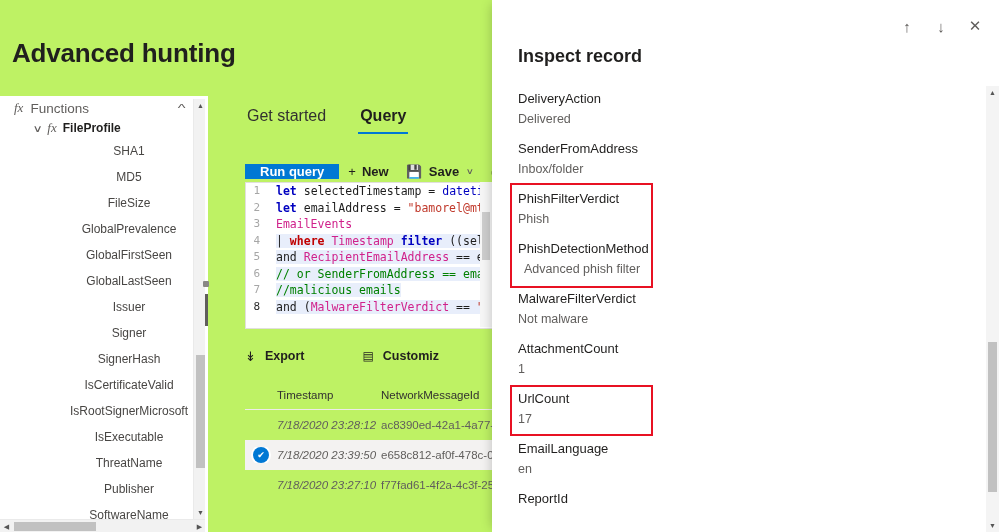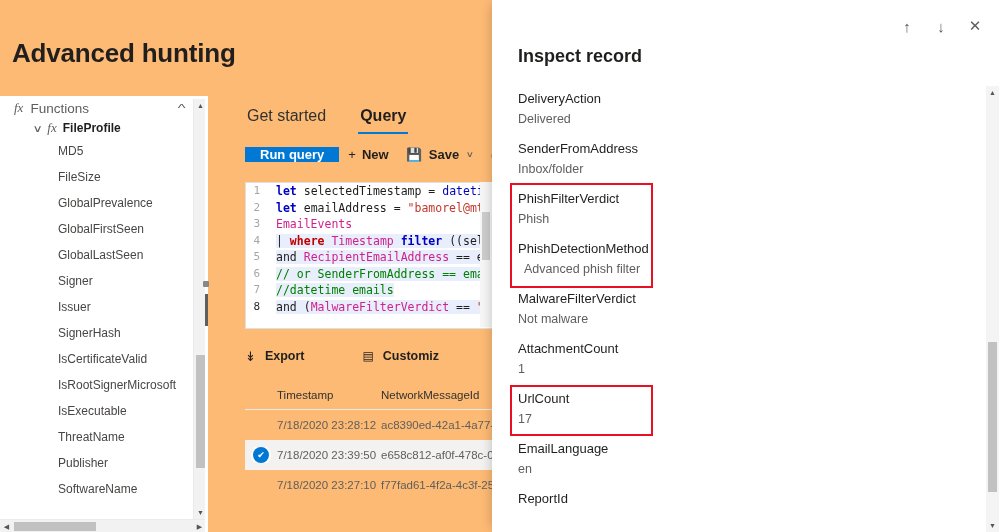--- a/index.html
+++ b/index.html
@@ -16,40 +16,41 @@
     font-family: "Liberation Sans", sans-serif;
     color: #323130;
     -webkit-font-smoothing: antialiased;
   }
 
   
   #left-region {
     position: absolute;
     left: 0; top: 0;
     width: 492px; height: 532px;
-    background: #fdba74;
+    background: #bef264;
     overflow: hidden;
   }
 
   #page-title {
     position: absolute;
     left: 12px; top: 38px;
     font-size: 26px;
     font-weight: bold;
     letter-spacing: -0.2px;
     color: #201f1e;
     white-space: nowrap;
   }
 
   
   #schema-pane {
     position: absolute;
     left: 0; top: 96px;
     width: 206px; height: 436px;
     background: #ffffff;
+    text-align: center;
   }
   .fx-glyph {
     font-family: "Liberation Serif", serif;
     font-style: italic;
     font-size: 13px;
     color: #605e5c;
     margin-right: 7px;
   }
   #functions-header {
     position: absolute;
@@ -191,21 +192,21 @@
     left: 0; right: 0; bottom: 0;
     height: 2px;
     background: #0078d4;
   }
 
   #query-toolbar {
     position: absolute;
     left: 5px; top: 51px;
     height: 32px;
     display: flex;
-    align-items: flex-start;
+    align-items: flex-end;
   }
   #run-query-btn {
     background: #0078d4;
     color: #ffffff;
     font-size: 13px;
     font-weight: bold;
     padding: 0 15px;
     display: flex;
     align-items: center;
     cursor: pointer;
@@ -320,21 +321,21 @@
   .trow {
     display: flex;
     height: 30px;
     align-items: center;
     color: #605e5c;
     cursor: pointer;
   }
   .trow.selected { background: #f3f2f1; }
   .td { white-space: nowrap; overflow: hidden; }
   .td.c0 { width: 32px; display:flex; align-items:center; justify-content:center;}
-  .td.c1 { width: 104px; }
+  .td.c1 { width: 104px; font-style: italic; }
   .td.c2 { flex: 1; }
   .row-check {
     width: 16px; height: 16px;
     border-radius: 50%;
     background: #0078d4;
     color: #fff;
     font-size: 9px;
     line-height: 16px;
     text-align: center;
     box-shadow: 0 0 0 2px #ffffff;
@@ -433,27 +434,28 @@
       <span class="chev">^</span>
     </div>
 
     <div id="fileprofile-row">
       <span class="chev-down">∨</span>
       <span class="fx-glyph">fx</span>
       <span>FileProfile</span>
     </div>
 
     <div id="schema-list">
+        <div class="schema-item">SHA1</div>
         <div class="schema-item">MD5</div>
         <div class="schema-item">FileSize</div>
         <div class="schema-item">GlobalPrevalence</div>
         <div class="schema-item">GlobalFirstSeen</div>
         <div class="schema-item">GlobalLastSeen</div>
+        <div class="schema-item">Issuer</div>
         <div class="schema-item">Signer</div>
-        <div class="schema-item">Issuer</div>
         <div class="schema-item">SignerHash</div>
         <div class="schema-item">IsCertificateValid</div>
         <div class="schema-item">IsRootSignerMicrosoft</div>
         <div class="schema-item">IsExecutable</div>
         <div class="schema-item">ThreatName</div>
         <div class="schema-item">Publisher</div>
         <div class="schema-item">SoftwareName</div>
       </div>
   </div>
 
@@ -497,21 +499,21 @@
       </div>
     </div>
 
     <div id="code-editor">
         <div class="code-line"><span class="ln">1</span><span class="ctext"><span class="c-kw">let</span><span class="c-plain"> selectedTimestamp </span><span class="c-op">=</span><span class="c-fn"> datetime</span></span></div>
         <div class="code-line"><span class="ln">2</span><span class="ctext"><span class="c-kw">let</span><span class="c-plain"> emailAddress </span><span class="c-op">=</span><span class="c-str"> "bamorel@mtpd</span></span></div>
         <div class="code-line"><span class="ln">3</span><span class="ctext"><span class="c-tbl">EmailEvents</span></span></div>
         <div class="code-line"><span class="ln">4</span><span class="ctext"><span class="c-plain c-sel">| </span><span class="c-kw2 c-sel">where</span><span class="c-plain c-sel"> </span><span class="c-id c-sel">Timestamp</span><span class="c-plain c-sel"> </span><span class="c-kw c-sel">filter</span><span class="c-plain c-sel"> ((sele</span></span></div>
         <div class="code-line"><span class="ln">5</span><span class="ctext"><span class="c-plain c-sel">and </span><span class="c-id c-sel">RecipientEmailAddress</span><span class="c-plain c-sel"> </span><span class="c-op c-sel">==</span><span class="c-plain c-sel"> ema</span></span></div>
         <div class="code-line"><span class="ln">6</span><span class="ctext"><span class="c-com c-sel">// or SenderFromAddress </span><span class="c-com c-sel">==</span><span class="c-com c-sel"> email</span></span></div>
-        <div class="code-line"><span class="ln">7</span><span class="ctext"><span class="c-com c-sel">//datetime emails</span></span></div>
+        <div class="code-line"><span class="ln">7</span><span class="ctext"><span class="c-com c-sel">//malicious emails</span></span></div>
         <div class="code-line"><span class="ln cur">8</span><span class="ctext"><span class="c-plain c-sel">and (</span><span class="c-id c-sel">MalwareFilterVerdict</span><span class="c-plain c-sel"> </span><span class="c-op c-sel">==</span><span class="c-str c-sel"> "Ma</span></span></div>
       </div>
     <div id="editor-vsb">
       <div id="editor-vsb-thumb"></div>
     </div>
 
     <div id="results-toolbar">
       <div class="res-btn">
         <span style="font-weight:normal;font-size:13px;">↡</span>
         <span>Export</span>

